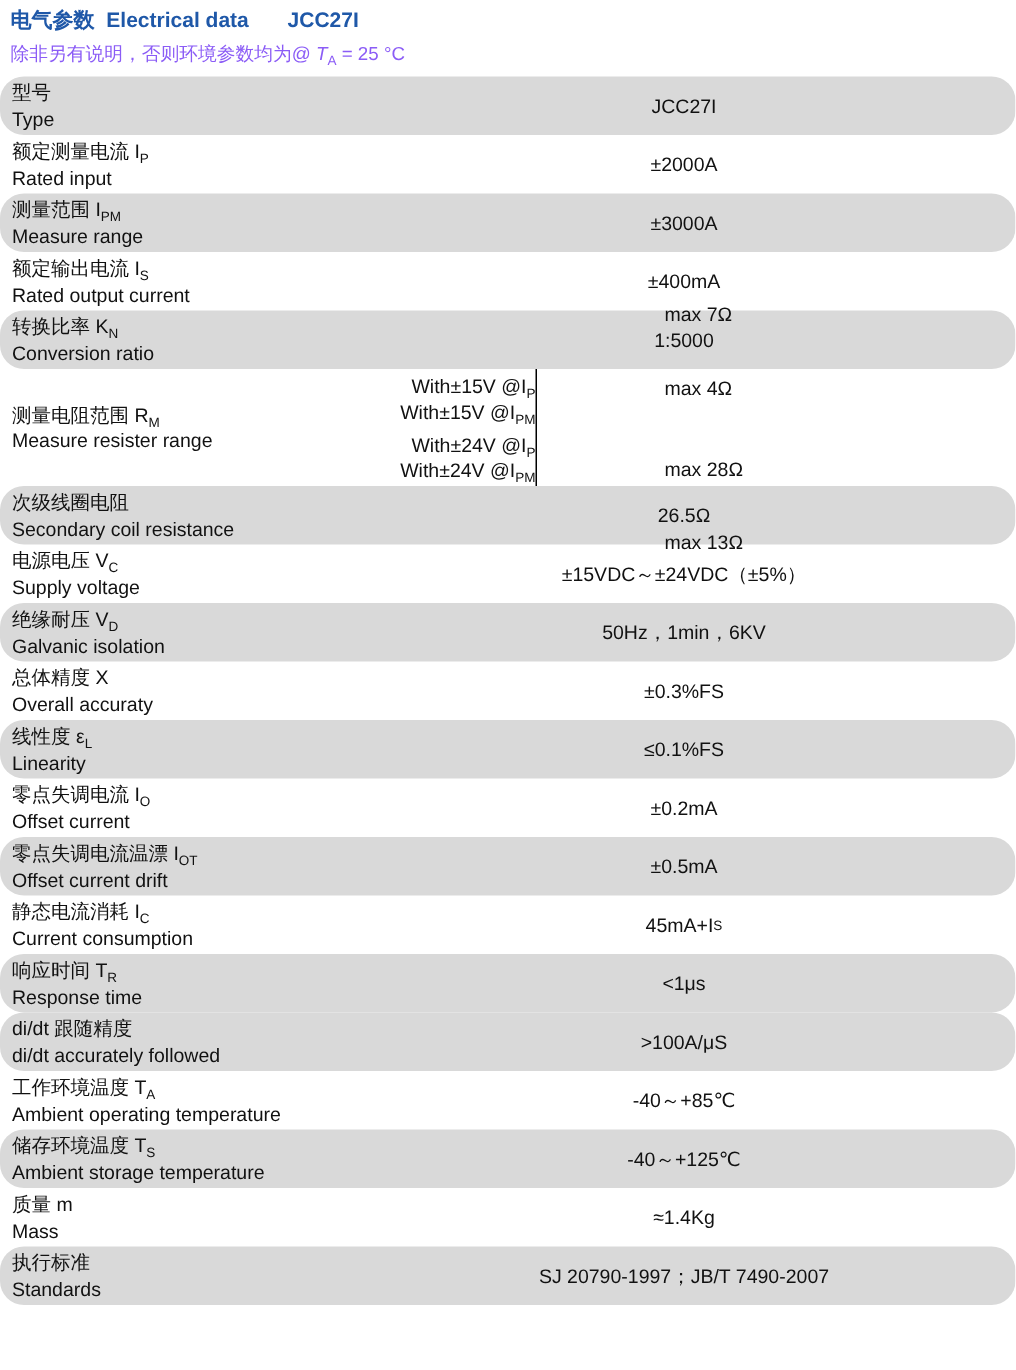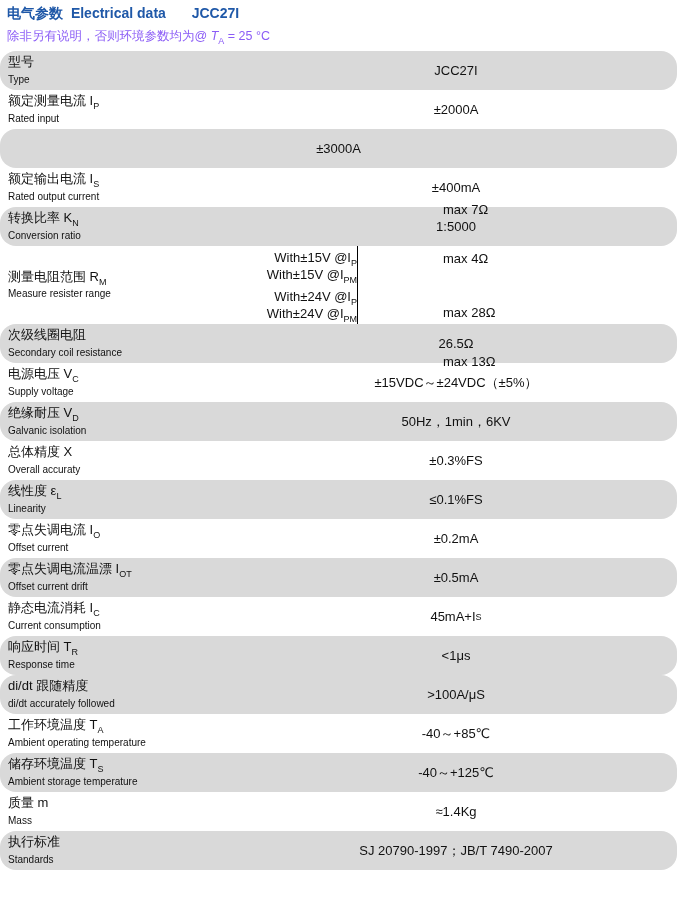--- a/index.html
+++ b/index.html
@@ -28,21 +28,21 @@
   sub{font-size:9px;line-height:0;}
   .spec-table{margin-top:7px;width:677px;}
   .row{display:flex;height:39px;width:100%;}
   .row.shaded{background:var(--gray);border-radius:16px;}
   .row.rm{height:78px;}
   .label{
     flex:0 0 235px;width:235px;display:flex;flex-direction:column;
     justify-content:center;padding-left:8px;overflow:hidden;
   }
   .zh{font-size:13px;line-height:17.5px;white-space:nowrap;}
-  .en{font-size:10px;line-height:17.5px;white-space:nowrap;}
+  .en{font-size:13px;line-height:17.5px;white-space:nowrap;}
   .value{
     flex:1;display:flex;align-items:center;justify-content:center;
     font-size:13px;text-align:center;
   }
   .conds{
     flex:0 0 122px;width:122px;display:flex;flex-direction:column;
     justify-content:center;font-size:13px;padding-left:2px;align-items:flex-end;
   }
   .cline{line-height:17px;white-space:nowrap;}
   .cline.gap{margin-top:5px;}
@@ -79,20 +79,24 @@
         <div class="label">
           <div class="zh"><span>额定测量电流 I</span><sub>P</sub></div>
           <div class="en">Rated input</div>
         </div>
         <div class="value">
           <span>±2000A</span>
           <sub></sub>
         </div>
       </div>
       <div class="row shaded">
+        <div class="label">
+          <div class="zh"><span>测量范围 I</span><sub>PM</sub></div>
+          <div class="en">Measure range</div>
+        </div>
         <div class="value">
           <span>±3000A</span>
           <sub></sub>
         </div>
       </div>
       <div class="row">
         <div class="label">
           <div class="zh"><span>额定输出电流 I</span><sub>S</sub></div>
           <div class="en">Rated output current</div>
         </div>

